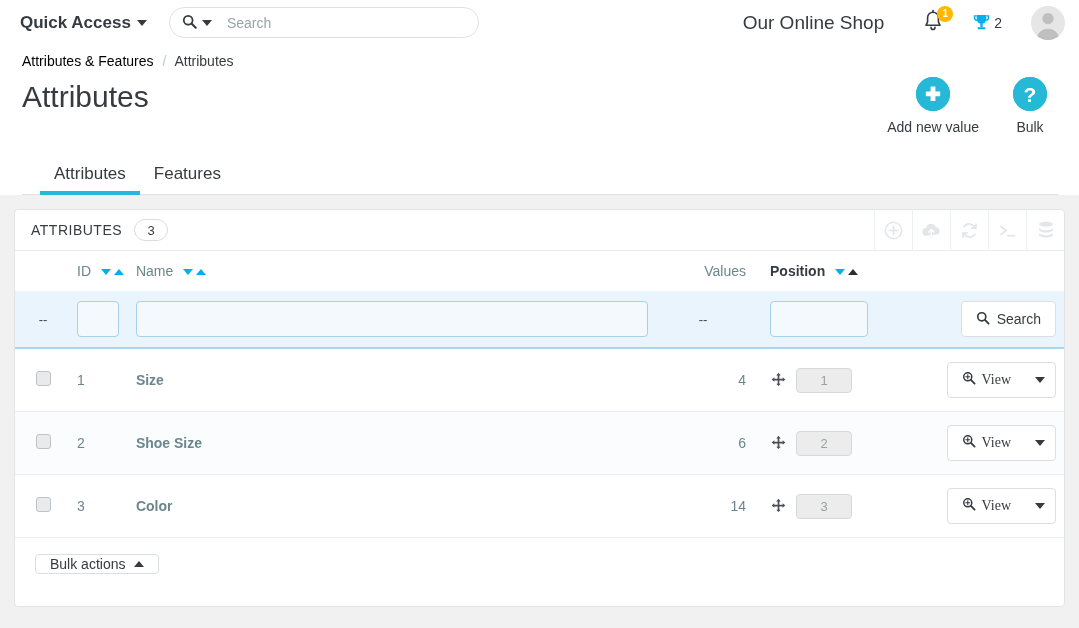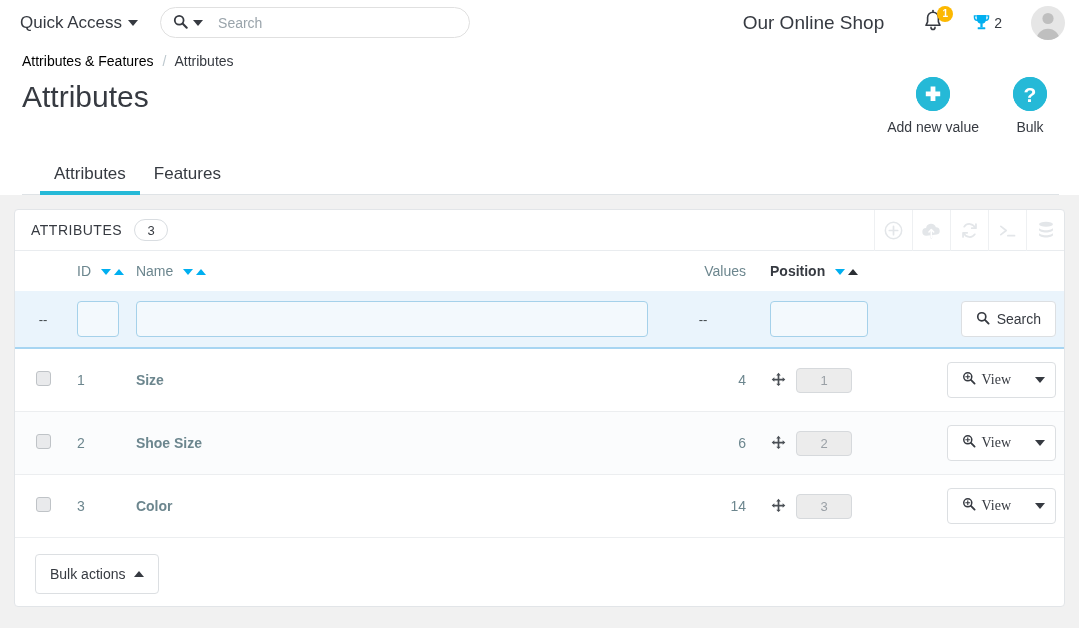--- a/index.html
+++ b/index.html
@@ -18,20 +18,21 @@
     height: 45px;
     background: #ffffff;
     display: flex;
     align-items: center;
     padding: 0 14px 0 20px;
   }
   .quick-access {
     display: flex; align-items: center; gap: 6px;
     font-size: 17px; color: #363a41; cursor: pointer;
     white-space: nowrap;
+    font-weight: bold;
   }
   .caret-down {
     width: 0; height: 0;
     border-left: 5px solid transparent;
     border-right: 5px solid transparent;
     border-top: 6px solid #363a41;
     display: inline-block;
   }
   .search-box {
     margin-left: 22px;
@@ -275,21 +276,21 @@
   .caret-up-sm {
     width: 0; height: 0;
     border-left: 5px solid transparent;
     border-right: 5px solid transparent;
     border-bottom: 6px solid #363a41;
   }
 
   .panel-footer { padding: 16px 0 0 20px; }
   .btn-bulk {
     background: #fff; border: 1px solid #dcdfe2; border-radius: 4px;
-    height: 40px; padding: 0 14px;
+    height: 20px; padding: 0 14px;
     display: inline-flex; align-items: center; gap: 9px;
     font-size: 14px; color: #363a41; cursor: pointer;
     font-family: "Liberation Sans", sans-serif;
   }
 </style>
 </head>
 <body>
 
 <div class="header">
   <div class="quick-access">

